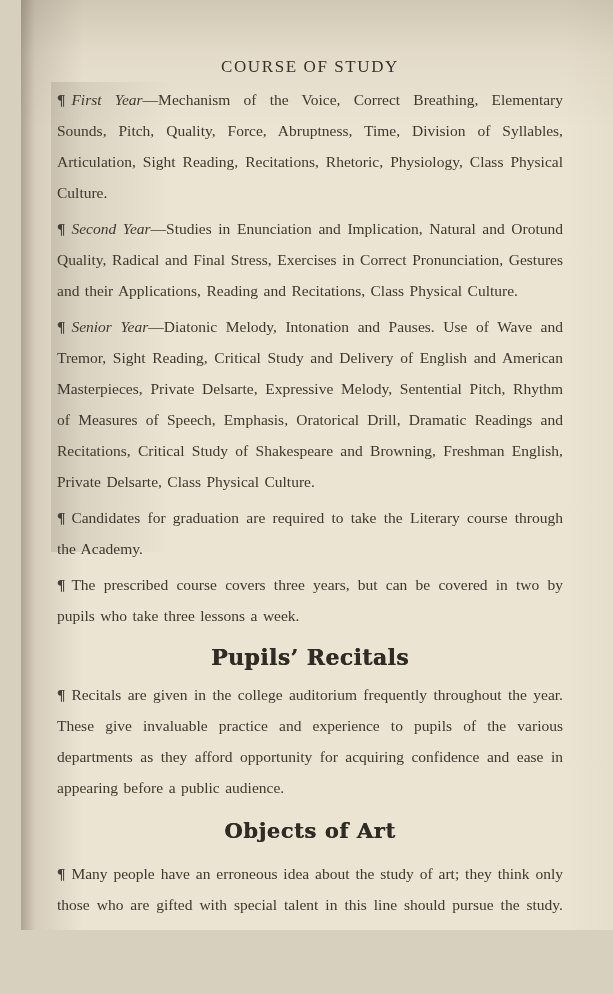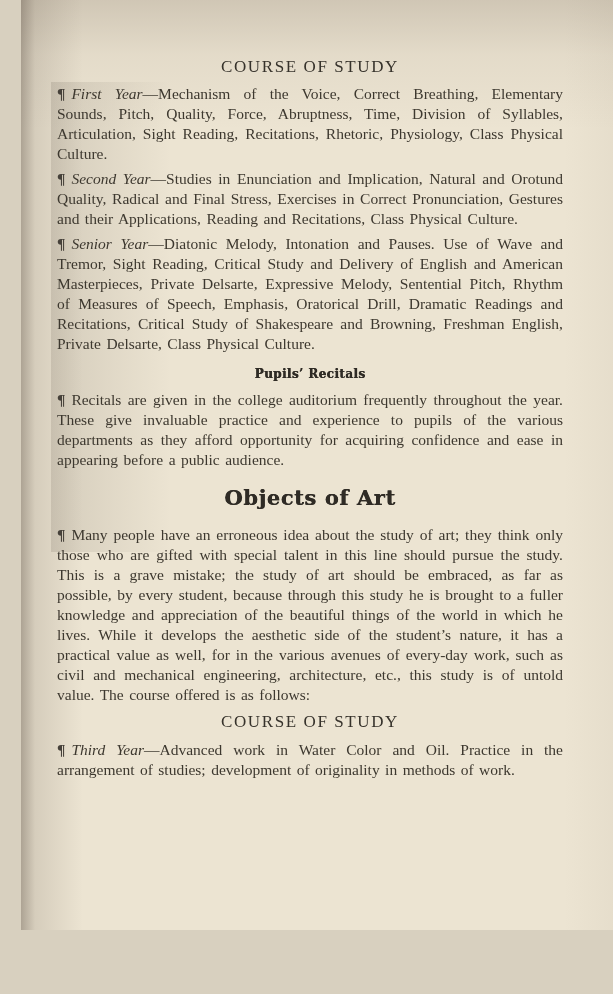--- a/index.html
+++ b/index.html
@@ -41,26 +41,26 @@
     color: #36322b;
   }
   .caps-heading.second { margin-top: 7px; margin-bottom: 8px; }
   .blackletter {
     text-align: center;
     font-family: "DejaVu Serif", serif;
     font-weight: 700;
     color: #2f2b25;
     text-shadow: 0.4px 0 0 currentColor;
   }
-  .bl-small { font-size: 12px; margin: 13px 0 9px 0; letter-spacing: .4px; }
+  .bl-small { font-size: 22px; margin: 13px 0 9px 0; letter-spacing: .4px; }
   .bl-large { font-size: 21px; margin: 15px 0 15px 0; letter-spacing: .6px; }
   p.body {
     margin: 0 0 5px 0;
     font-size: 15.5px;
-    line-height: 20px;
+    line-height: 31px;
     word-spacing: 1.6px;
   }
   .pilcrow {
     font-weight: 700;
     margin-right: 6px;
     color: #46413a;
   }
   .lead { font-style: italic; }
   .footer {
     position: absolute;
@@ -80,21 +80,23 @@
   <div class="content">
 
     <h2 class="caps-heading">COURSE OF STUDY</h2>
 
     <p class="body"><span class="pilcrow">¶</span><span class="lead">First Year</span><span>—Mechanism of the Voice, Correct Breathing, Elementary Sounds, Pitch, Quality, Force, Abruptness, Time, Division of Syllables, Articulation, Sight Reading, Recitations, Rhetoric, Physiology, Class Physical Culture.</span></p>
 
     <p class="body"><span class="pilcrow">¶</span><span class="lead">Second Year</span><span>—Studies in Enunciation and Implication, Natural and Orotund Quality, Radical and Final Stress, Exercises in Correct Pronunciation, Gestures and their Applications, Reading and Recitations, Class Physical Culture.</span></p>
 
     <p class="body"><span class="pilcrow">¶</span><span class="lead">Senior Year</span><span>—Diatonic Melody, Intonation and Pauses.  Use of Wave and Tremor, Sight Reading, Critical Study and Delivery of English and American Masterpieces, Private Delsarte, Expressive Melody, Sentential Pitch, Rhythm of Measures of Speech, Emphasis, Oratorical Drill, Dramatic Readings and Recitations, Critical Study of Shakespeare and Browning, Freshman English, Private Delsarte, Class Physical Culture.</span></p>
 
+    <p class="body"><span class="pilcrow">¶</span><span>Candidates for graduation are required to take the Literary course through the Academy.</span></p>
 
+    <p class="body"><span class="pilcrow">¶</span><span>The prescribed course covers three years, but can be covered in two by pupils who take three lessons a week.</span></p>
 
     <h3 class="blackletter bl-small">Pupils’ Recitals</h3>
 
     <p class="body"><span class="pilcrow">¶</span><span>Recitals are given in the college auditorium frequently throughout the year. These give invaluable practice and experience to pupils of the various departments as they afford opportunity for acquiring confidence and ease in appearing before a public audience.</span></p>
 
     <h2 class="blackletter bl-large">Objects of Art</h2>
 
     <p class="body"><span class="pilcrow">¶</span><span>Many people have an erroneous idea about the study of art; they think only those who are gifted with special talent in this line should pursue the study. This is a grave mistake; the study of art should be embraced, as far as possible, by every student, because through this study he is brought to a fuller knowledge and appreciation of the beautiful things of the world in which he lives.  While it develops the aesthetic side of the student’s nature, it has a practical value as well, for in the various avenues of every-day work, such as civil and mechanical engineering, architecture, etc., this study is of untold value.  The course offered is as follows:</span></p>
 
     <h2 class="caps-heading second">COURSE OF STUDY</h2>

